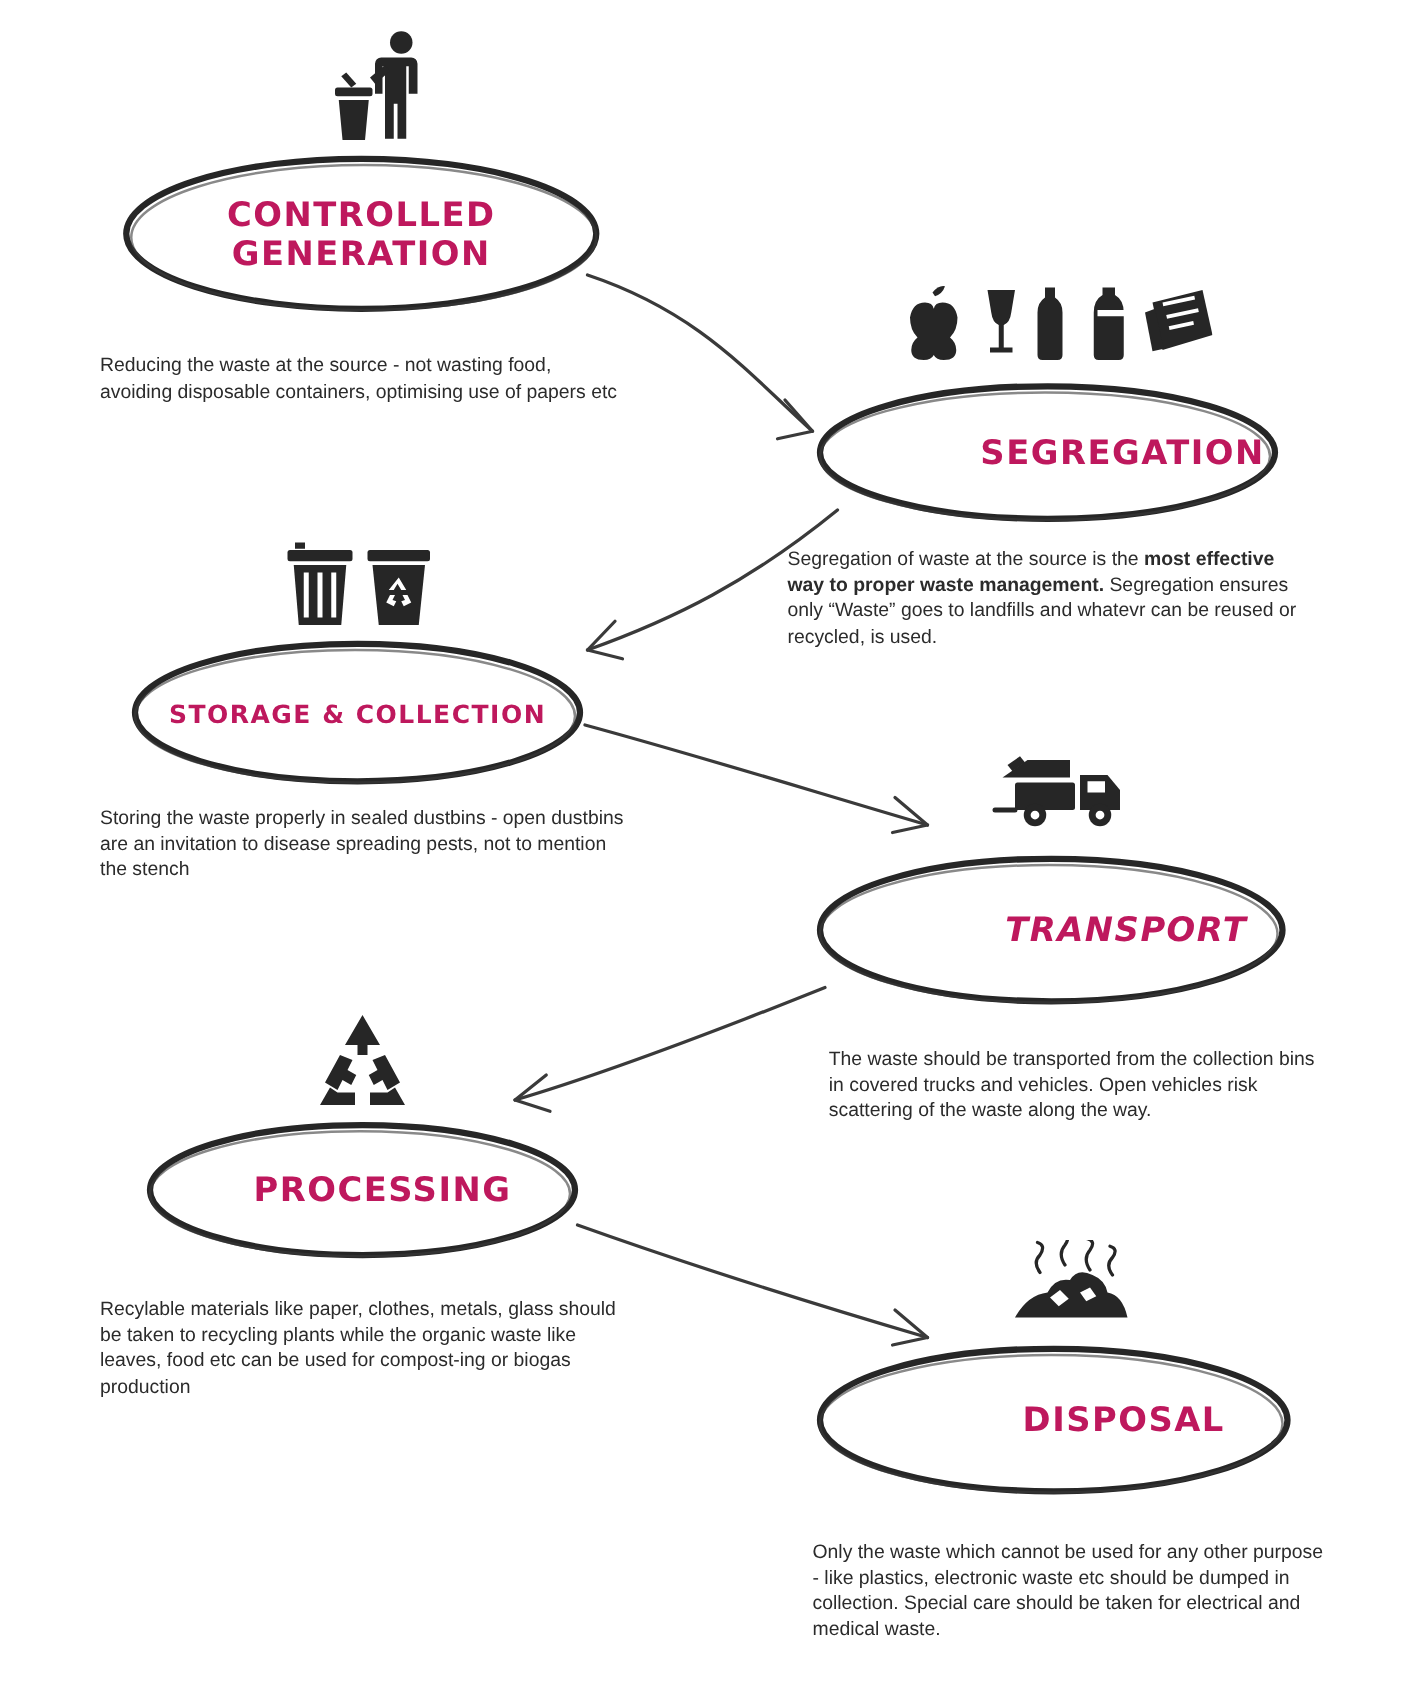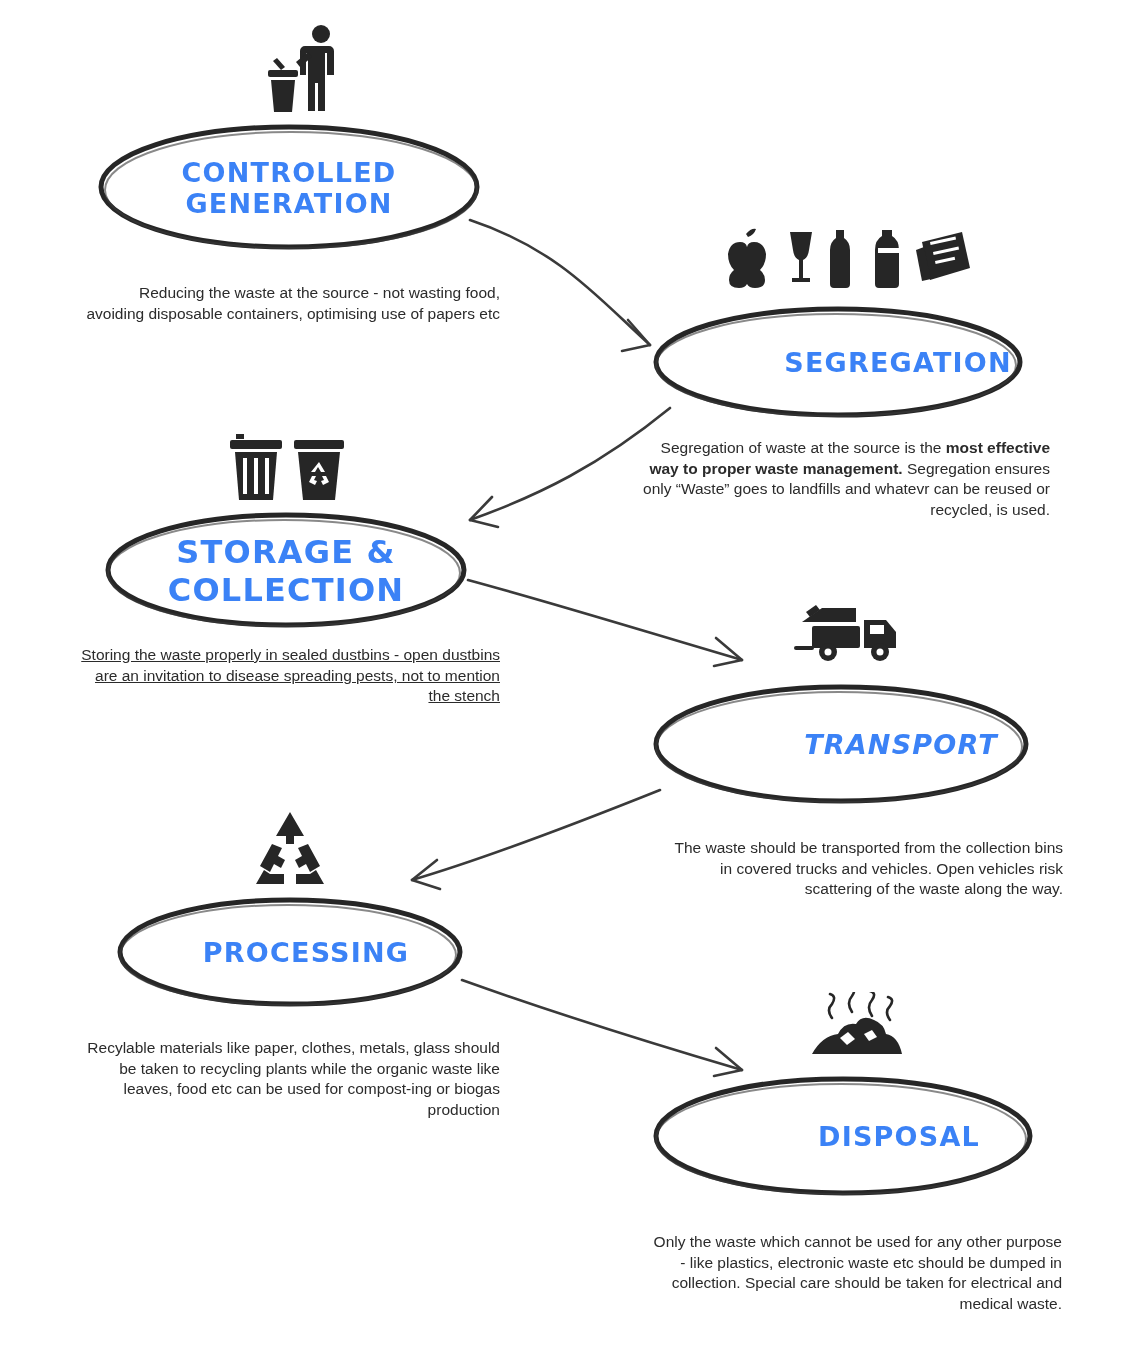--- a/index.html
+++ b/index.html
@@ -46,34 +46,34 @@
     left: 0;
     top: 0;
     width: 100%;
     height: 100%;
     display: flex;
     align-items: center;
     justify-content: center;
     font-family: "DejaVu Sans", sans-serif;
     font-weight: 700;
     letter-spacing: 1.2px;
-    color: #3b82f6;
+    color: #be185d;
     text-align: center;
     font-size: 27px;
     text-transform: uppercase;
   }
   .node-label.small-caps-style {
-    font-size: 32px;
+    font-size: 20px;
   }
   .desc {
     position: absolute;
     font-size: 15.5px;
     line-height: 1.33;
     color: #2b2b2b;
-    text-align: right;
+    text-align: left;
   }
   .desc b {
     font-weight: 700;
   }
   .icon {
     position: absolute;
     color: #2b2b2b;
   }
   .icon svg { display: block; }
 </style>
@@ -184,21 +184,21 @@
 
   <div class="node" style="left:100px; top:508px; width:372px; height:125px;">
     <div class="bubble">
       <svg viewBox="0 0 372 125" preserveAspectRatio="none">
         <ellipse cx="186" cy="62" rx="178" ry="55" fill="none" stroke="#262626" stroke-width="5"></ellipse>
         <ellipse cx="184" cy="65" rx="176" ry="53" fill="none" stroke="#3b3b3b" stroke-width="2" opacity="0.6"></ellipse>
       </svg>
       <div class="node-label small-caps-style">Storage &amp; collection</div>
     </div>
   </div>
-  <div class="desc" style="left:80px; top:645px; width:420px;text-decoration:underline;">Storing the waste properly in sealed dustbins - open dustbins are an invitation to disease spreading pests, not to mention the stench</div>
+  <div class="desc" style="left:80px; top:645px; width:420px;">Storing the waste properly in sealed dustbins - open dustbins are an invitation to disease spreading pests, not to mention the stench</div>
 
   <div class="icon" style="left:792px; top:602px; width:112px; height:62px;">
     <svg viewBox="0 0 112 62" width="112" height="62" fill="#262626">
       <path d="M10 20 l20 -14 34 0 0 14 z"></path>
       <rect x="20" y="24" width="48" height="22" rx="2"></rect>
       <path d="M72 18 h22 l10 12 v16 h-32 z"></path>
       <rect x="78" y="23" width="14" height="9" fill="#ffffff"></rect>
       <circle cx="36" cy="50" r="9"></circle>
       <circle cx="36" cy="50" r="3.5" fill="#ffffff"></circle>
       <circle cx="88" cy="50" r="9"></circle>

